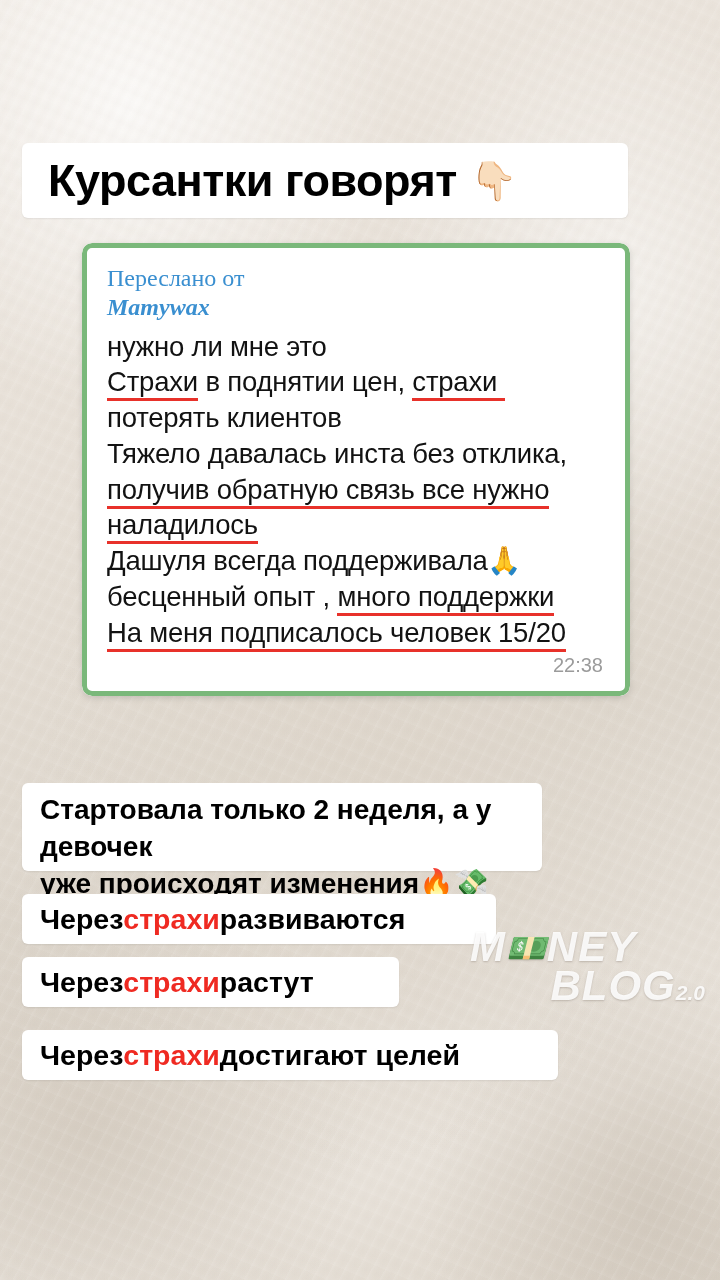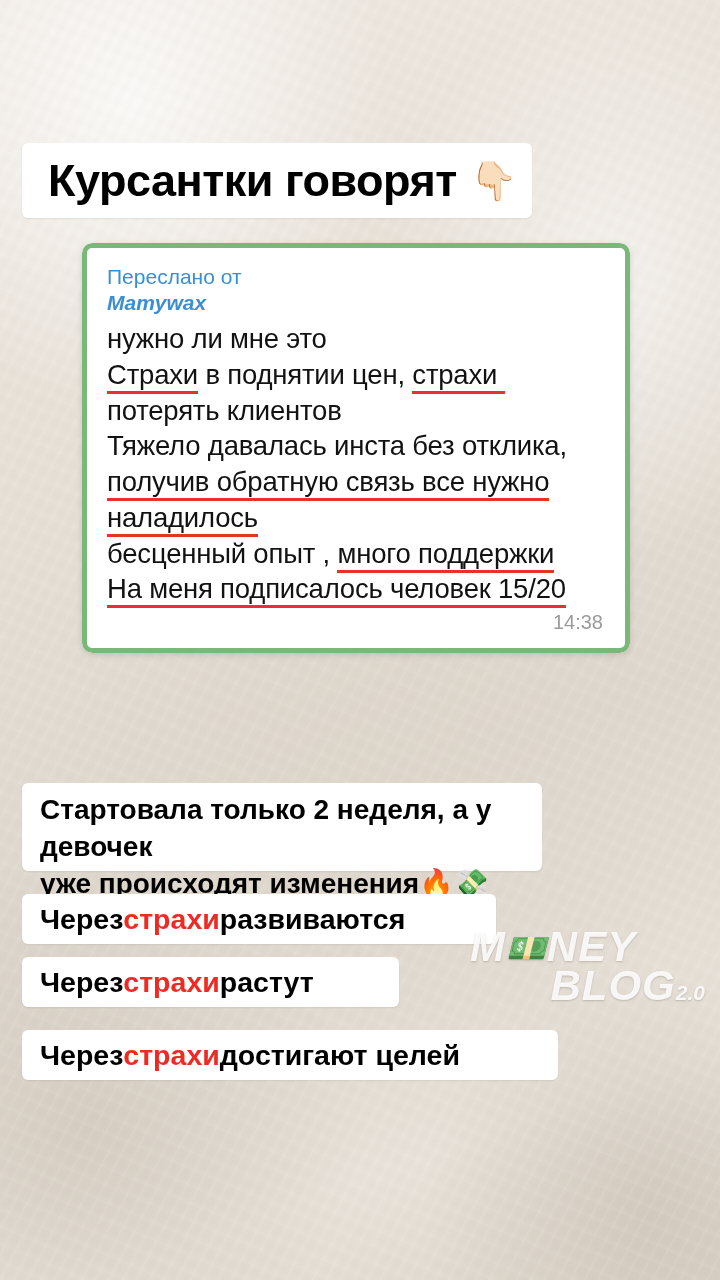--- a/index.html
+++ b/index.html
@@ -48,21 +48,21 @@
     color: #000000;
     font-weight: bold;
     display: flex;
     align-items: center;
     box-sizing: border-box;
   }
 
   #title-box {
     left: 22px;
     top: 143px;
-    width: 510px;
+    width: 606px;
     height: 75px;
     padding: 0 26px;
     font-size: 45px;
     letter-spacing: -0.5px;
     white-space: nowrap;
   }
   #title-box .emoji { font-size: 38px; margin-left: 14px; }
 
   
   #tg-card {
@@ -79,22 +79,23 @@
     border-left: 5px solid #7ab87a;
     border-right: 5px solid #7ab87a;
     border-top: 5px solid #7ab87a;
     border-bottom: 5px solid #7ab87a;
     border-radius: 10px;
     padding: 16px 18px 6px 20px;
     box-sizing: border-box;
   }
   .fwd-line {
     color: #3a8fd0;
-    font-size: 21px;
+    font-size: 24px;
     line-height: 1.22;
+    font-family: Liberation Serif, serif;
   }
   .fwd-from { font-weight: normal; }
   .fwd-name { font-weight: bold; font-style: italic; }
 
   #tg-text {
     margin-top: 6px;
     font-size: 27.5px;
     line-height: 1.30;
     color: #121212;
     letter-spacing: -0.2px;
@@ -195,29 +196,30 @@
           <span class="u">Страхи</span><span> в поднятии цен, </span><span class="u">страхи&nbsp;</span>
         </p>
         <p>потерять клиентов</p>
         <p>Тяжело давалась инста без отклика,</p>
         <p>
           <span class="u">получив обратную связь все нужно</span>
         </p>
         <p>
           <span class="u">наладилось</span>
         </p>
+        <p>Дашуля всегда поддерживала🙏</p>
         <p>
           <span>бесценный опыт , </span><span class="u">много поддержки</span>
         </p>
         <p>
           <span class="u">На меня подписалось человек 15/20</span>
         </p>
       </div>
 
-      <div id="tg-time">14:38</div>
+      <div id="tg-time">22:38</div>
     </div>
   </div>
 
   <div class="label-box" id="cap1">
     <div>Стартовала только 2 неделя, а у девочек</div>
     <div>
       <span>уже происходят изменения</span><span>🔥💸</span>
     </div>
   </div>
 

